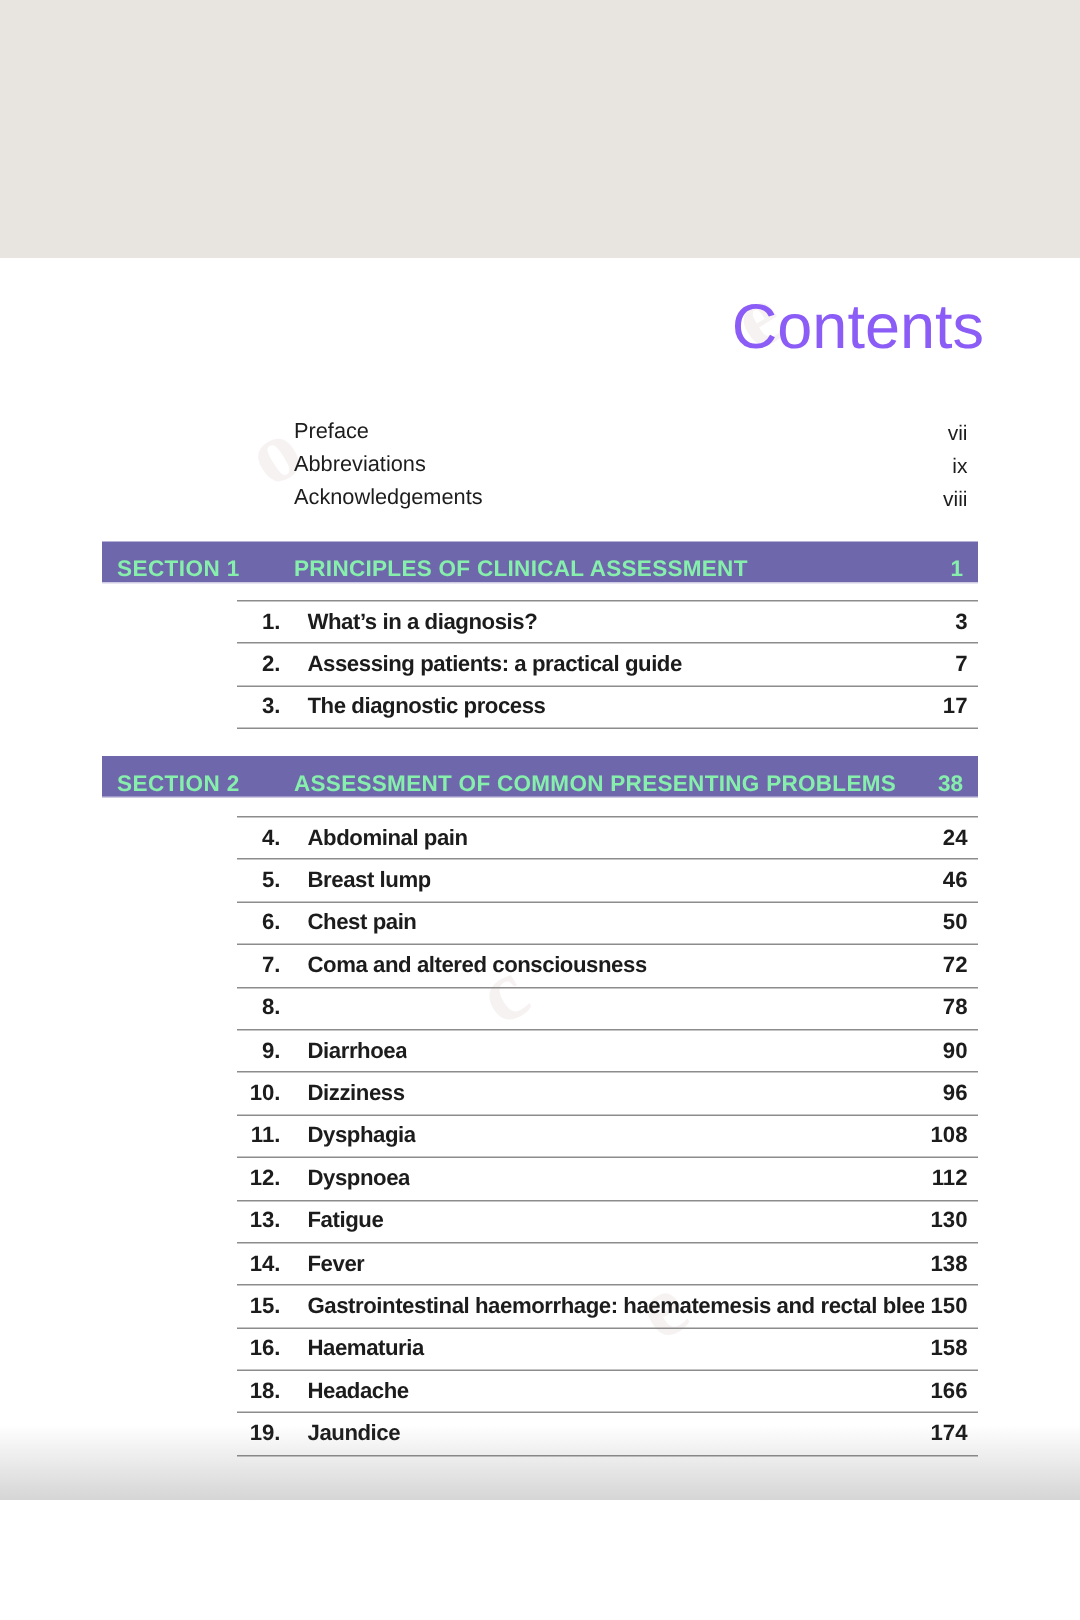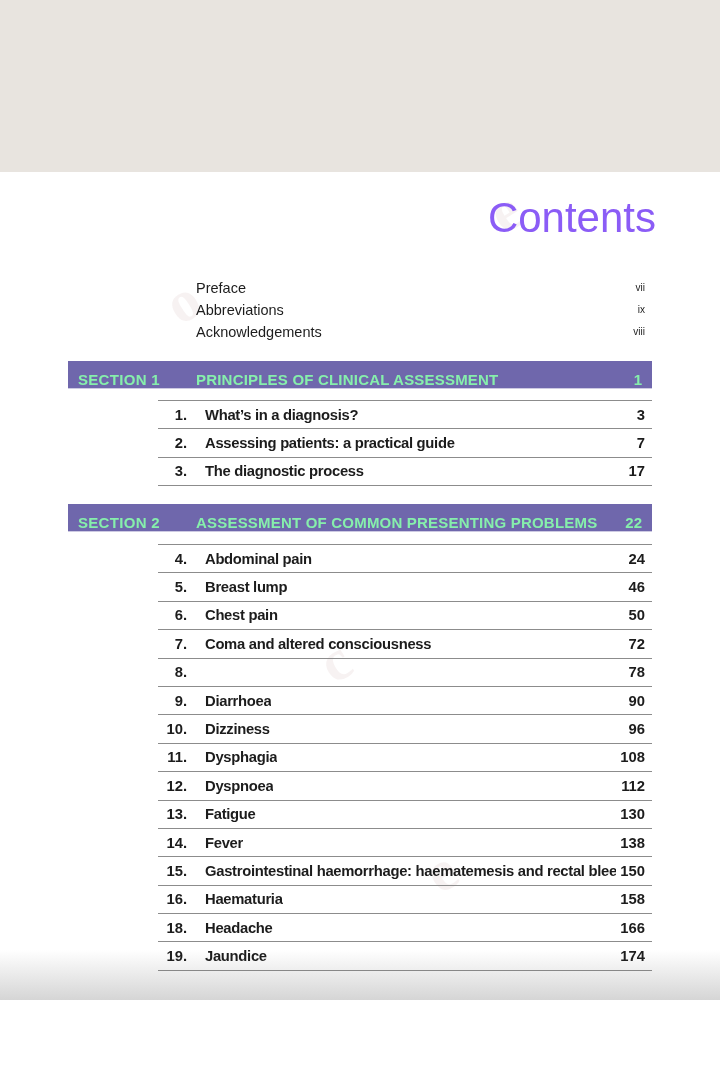--- a/index.html
+++ b/index.html
@@ -20,21 +20,21 @@
   .ghost:nth-of-type(4){left:428px;top:838px;}
 
   .contents-title{
     position:absolute;top:194px;right:64px;z-index:2;
     font-size:42px;font-weight:normal;color:#8b5cf6;letter-spacing:0px;
   }
 
   .front-matter{position:absolute;left:196px;right:68px;top:277px;z-index:2;}
   .fm-row{display:flex;justify-content:space-between;line-height:22px;
           font-weight:normal;font-size:14.5px;color:#1d1d1d;}
-  .fm-page{font-size:10px;padding-right:7px;}
+  .fm-page{font-size:14px;padding-right:7px;}
 
   .section-bar{
     position:absolute;left:68px;right:68px;height:27px;z-index:2;
     background:#6f67ac;color:#86efac;display:flex;align-items:flex-end;
     font-weight:bold;font-size:15px;box-shadow:0 1px 0 rgba(111,103,172,0.35);
   }
   .sb1{top:361px;}
   .sb2{top:504px;}
   .sec-label{flex:0 0 auto;width:118px;padding-left:10px;letter-spacing:0.3px;}
   .sec-title{flex:1 1 auto;letter-spacing:0.2px;white-space:nowrap;overflow:hidden;margin-top:36px;}
@@ -118,21 +118,21 @@
       <div class="row">
         <span class="num">3.</span>
         <span class="title">The diagnostic process</span>
         <span class="pg">17</span>
       </div>
     </div>
 
   <div class="section-bar sb2">
     <span class="sec-label">SECTION 2</span>
     <span class="sec-title">ASSESSMENT OF COMMON PRESENTING PROBLEMS</span>
-    <span class="sec-page">22</span>
+    <span class="sec-page">38</span>
   </div>
 
   <div class="chapters ch2">
 
       <div class="row">
         <span class="num">4.</span>
         <span class="title">Abdominal pain</span>
         <span class="pg">24</span>
       </div>
 

